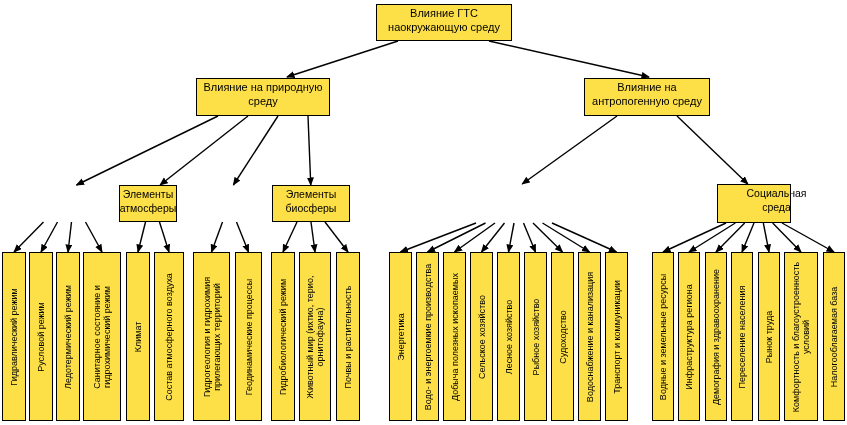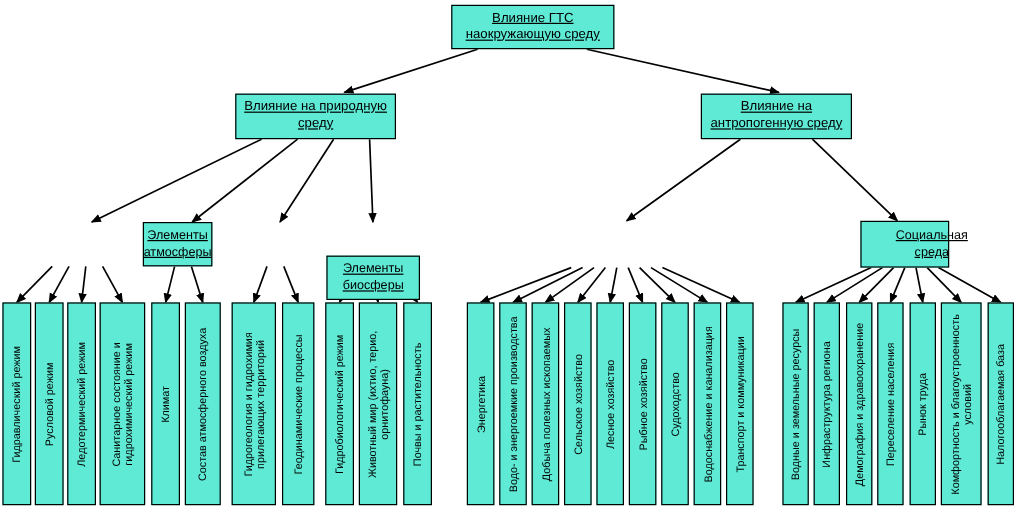--- a/index.html
+++ b/index.html
@@ -2,22 +2,22 @@
 <html><head>
 <meta charset="utf-8">
 <style>
   html,body{margin:0;padding:0;background:#ffffff;}
   #stage{
     position:relative;width:847px;height:425px;background:#ffffff;overflow:hidden;
     font-family:"Liberation Sans", sans-serif;color:#000;
   }
   #arrows{position:absolute;left:0;top:0;width:847px;height:425px;pointer-events:none;}
   .node{
-    position:absolute;box-sizing:border-box;border:1.6px solid #000;background:#5eead4;
-    display:flex;align-items:center;justify-content:center;text-align:center;text-decoration:underline;
+    position:absolute;box-sizing:border-box;border:1.6px solid #000;background:#fde047;
+    display:flex;align-items:flex-start;justify-content:center;text-align:center;
   }
   .root-node,.branch-node{font-size:11px;line-height:1.25;padding:2px 4px;}
   .group-header{font-size:10.5px;line-height:1.3;padding:2px 3px;}
   .leaf-node{overflow:hidden;}
   .leaf-node .vtxt{
     position:absolute;left:50%;top:50%;
     transform:translate(-50%,-50%) rotate(-90deg);
     width:158px;text-align:center;font-size:9px;line-height:1.12;
   }
 </style>
@@ -101,21 +101,21 @@
     </div>
     <div class="node leaf-node" style="left: 154px; top: 252px; width: 30px; height: 169px;">
       <span class="vtxt">Состав атмосферного воздуха</span>
     </div>
     <div class="node leaf-node" style="left: 193px; top: 252px; width: 37px; height: 169px;">
       <span class="vtxt">Гидрогеология и гидрохимия прилегающих территорий</span>
     </div>
     <div class="node leaf-node" style="left: 235px; top: 252px; width: 27px; height: 169px;">
       <span class="vtxt">Геодинамические процессы</span>
     </div>
-    <div class="node group-header" style="left: 272px; top: 185px; width: 78px; height: 37px; margin-top: 28px;">
+    <div class="node group-header" style="left: 272px; top: 185px; width: 78px; height: 37px;">
       <span>Элементы биосферы</span>
     </div>
     <div class="node leaf-node" style="left: 271px; top: 252px; width: 24px; height: 169px;">
       <span class="vtxt">Гидробиологический режим</span>
     </div>
     <div class="node leaf-node" style="left: 299px; top: 252px; width: 32px; height: 169px;">
       <span class="vtxt">Животный мир (ихтио, терио, орнитофауна)</span>
     </div>
     <div class="node leaf-node" style="left: 336px; top: 252px; width: 24px; height: 169px;">
       <span class="vtxt">Почвы и растительность</span>

